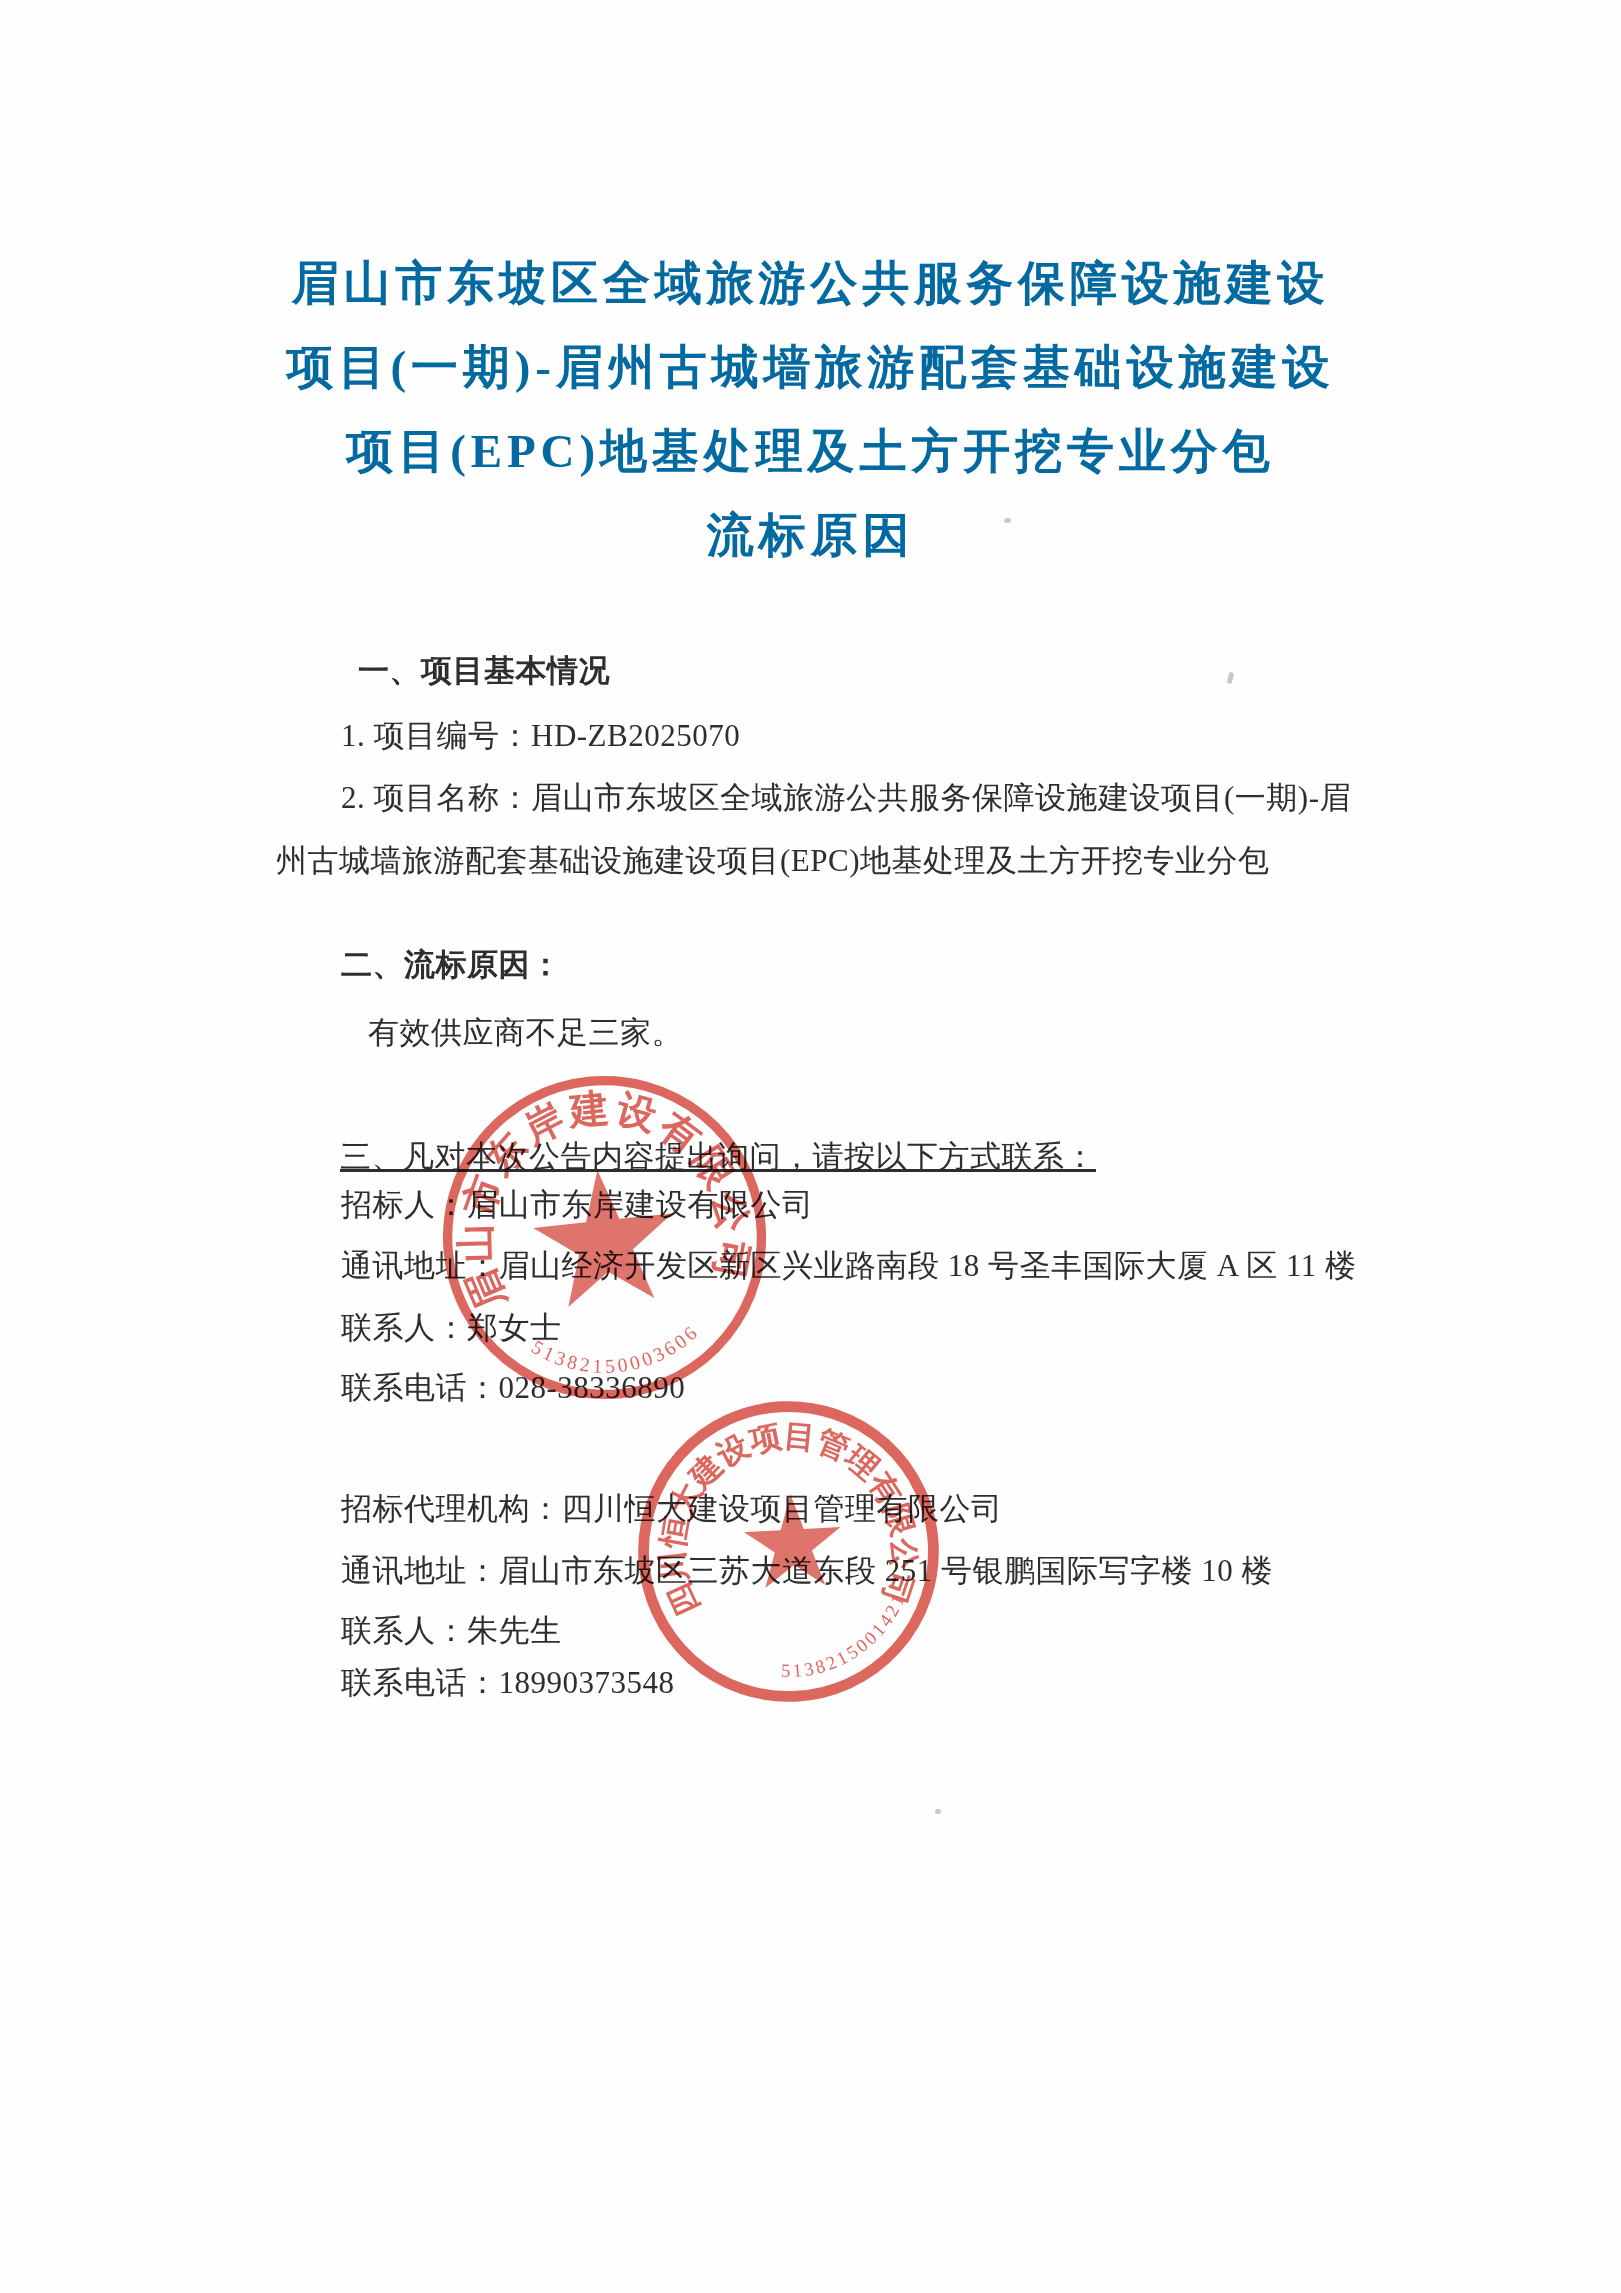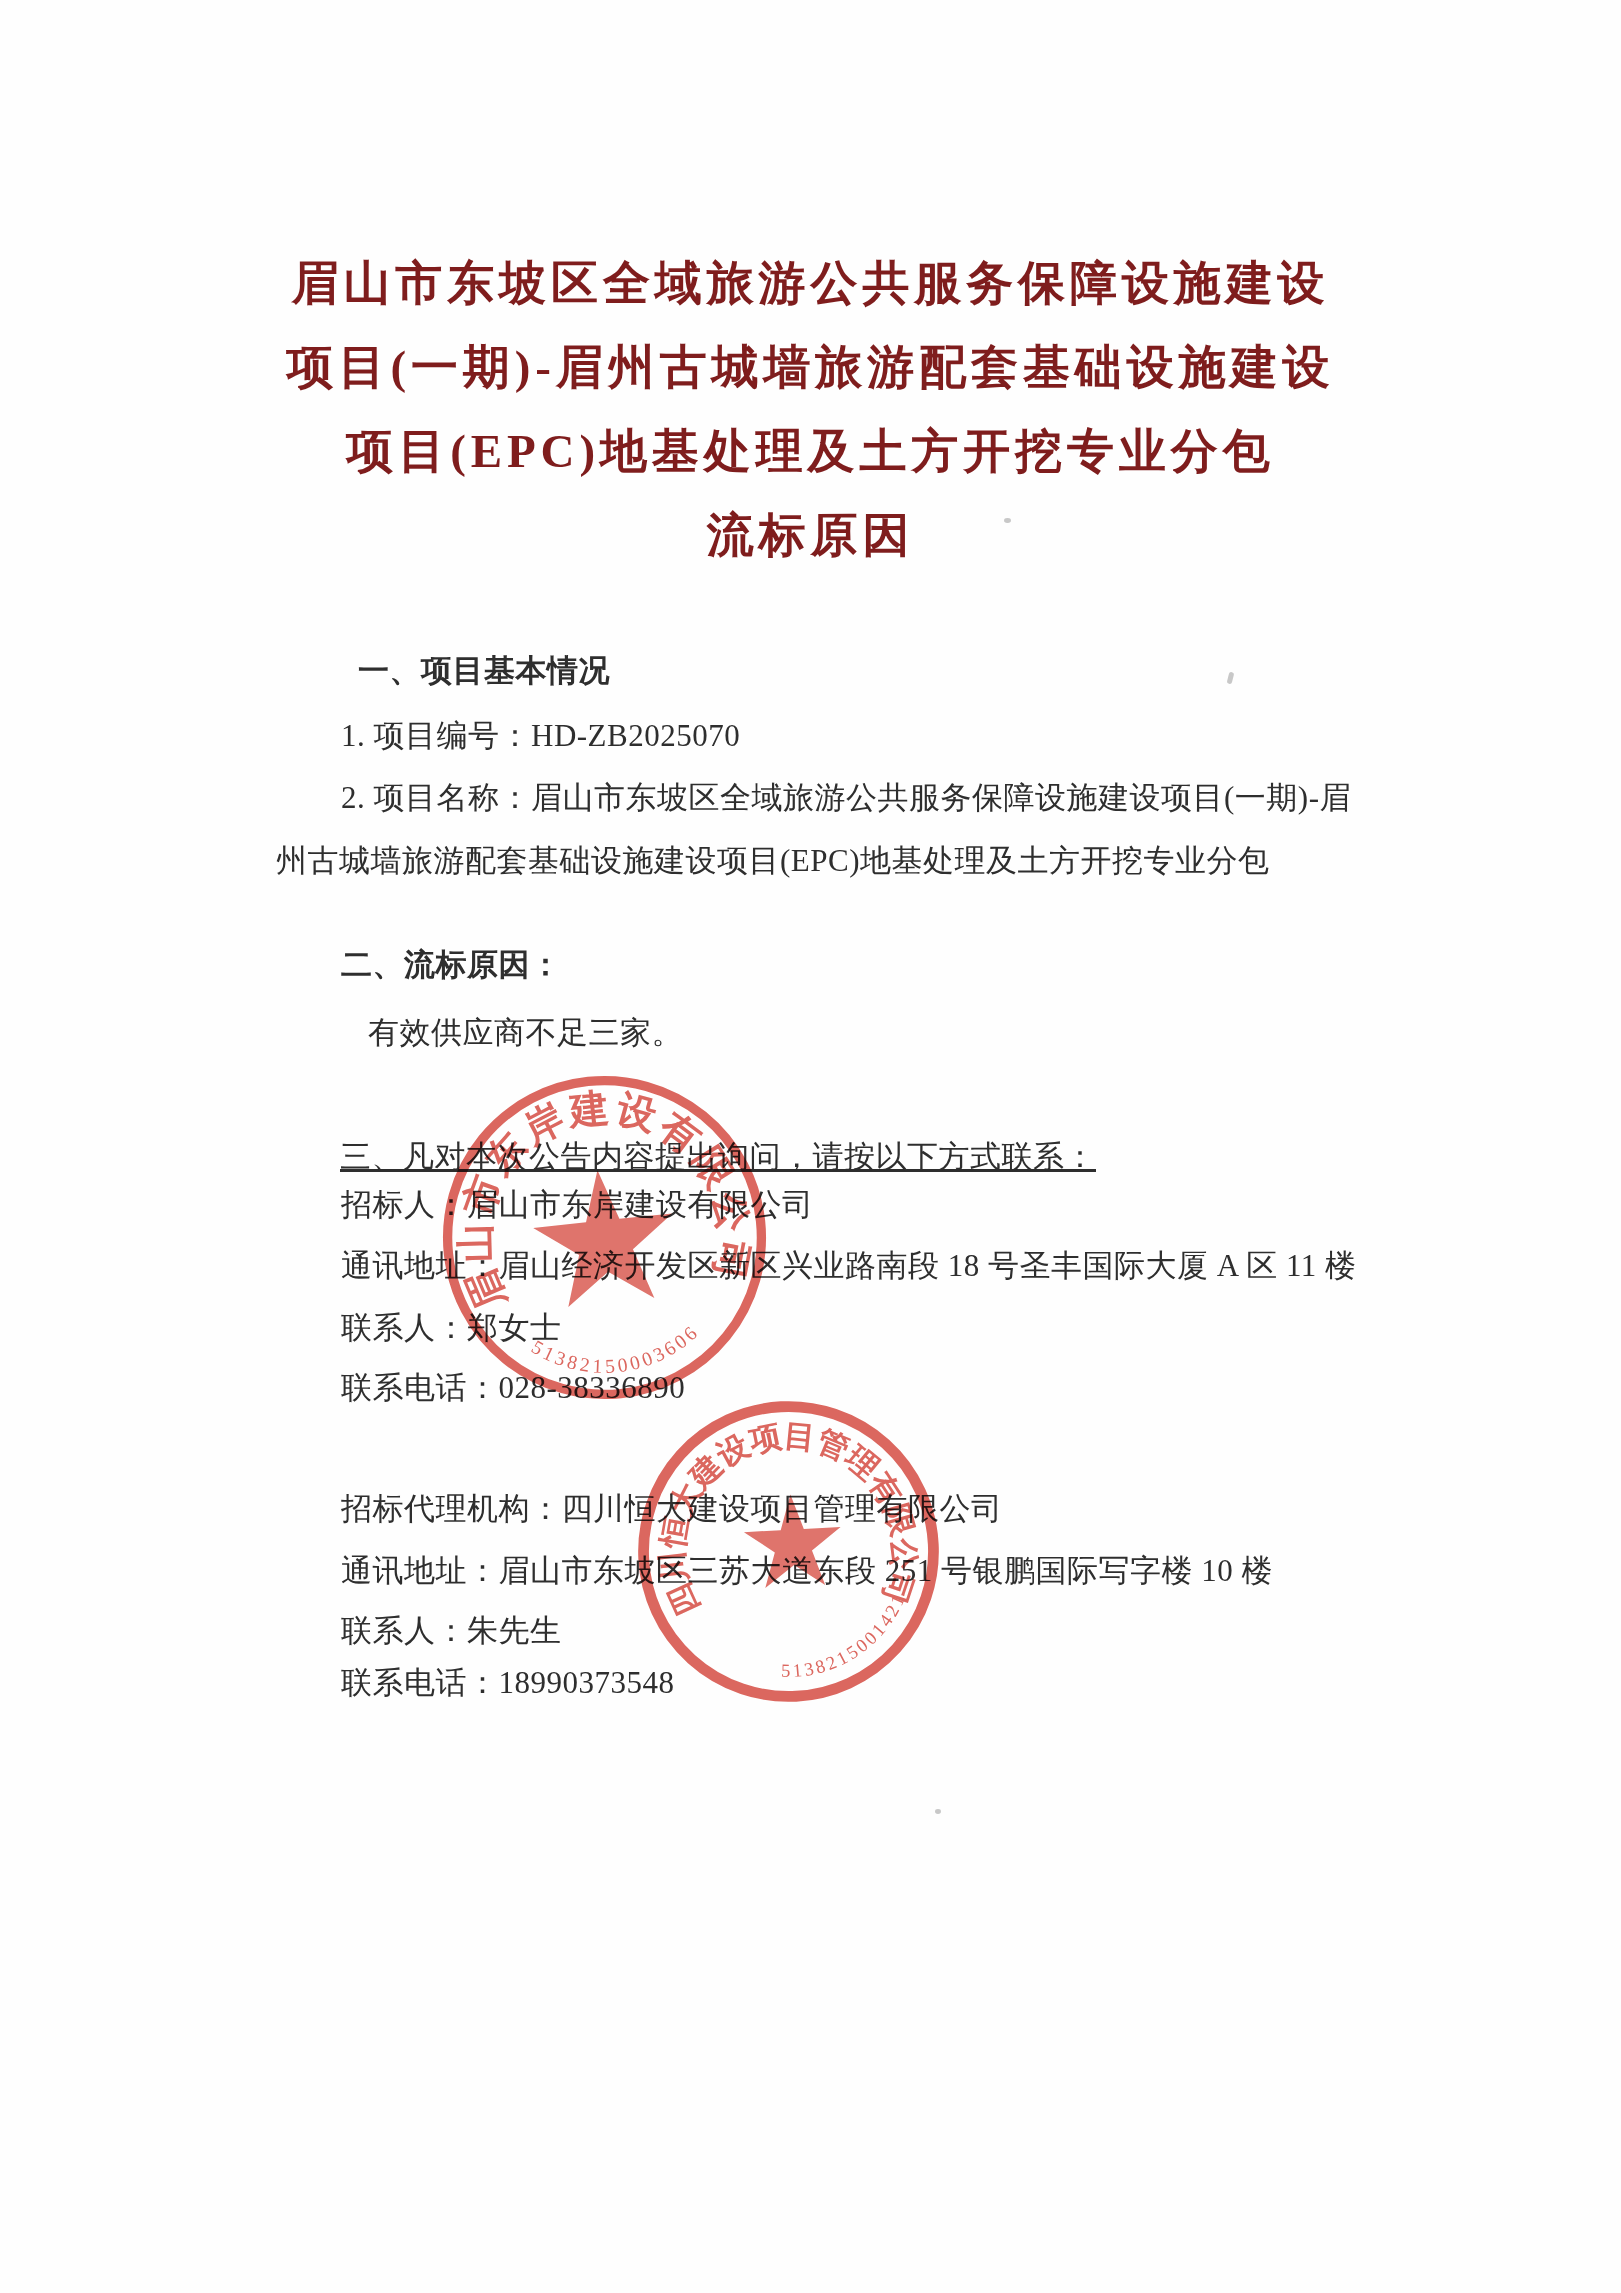--- a/index.html
+++ b/index.html
@@ -14,21 +14,21 @@
   .title-block {
     position: absolute;
     top: 241px;
     left: 0;
     width: 1621px;
     text-align: center;
   }
   .title-line {
     font-size: 47px;
     font-weight: 700;
-    color: #7f1d1d;
+    color: #0369a1;
     letter-spacing: 4.9px;
     line-height: 84px;
     white-space: nowrap;
   }
   .bodyline {
     position: absolute;
     font-size: 31px;
     color: #2e2e2e;
     letter-spacing: 0.5px;
     white-space: nowrap;

